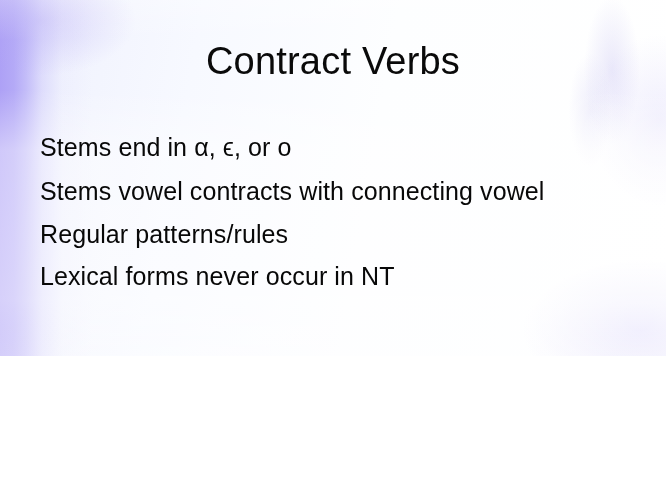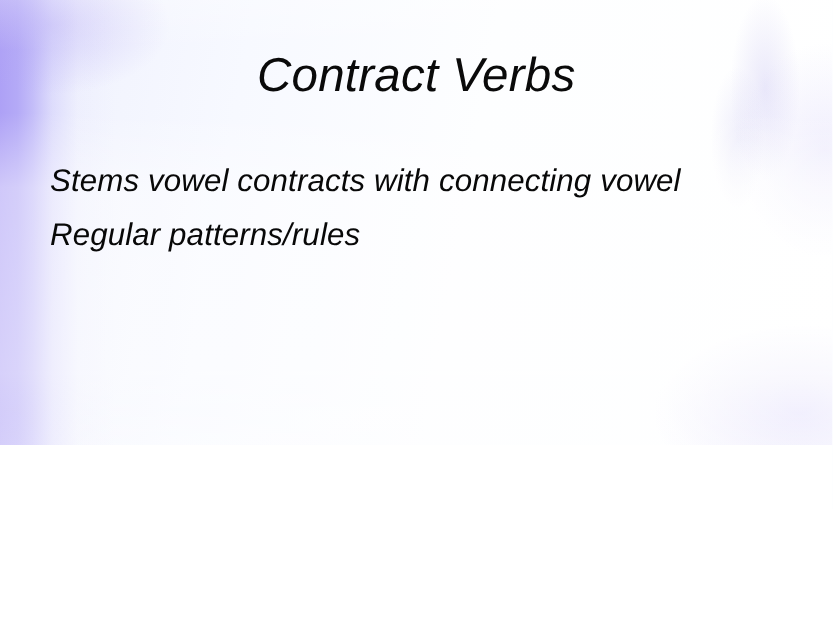--- a/index.html
+++ b/index.html
@@ -8,21 +8,20 @@
     background: #ffffff;
   }
 
   #slide {
     position: relative;
     width: 666px;
     height: 356px;
     overflow: hidden;
     background: #fbfcff;
     font-family: "Liberation Sans", sans-serif;
-    font-style: italic;
   }
 
   
   .bg-layer {
     position: absolute;
     inset: 0;
     pointer-events: none;
   }
 
   
@@ -160,22 +159,24 @@
   <div class="bg-layer" id="bg-left-band"></div>
   <div class="bg-layer" id="bg-left-band-mask"></div>
   <div class="bg-layer" id="bg-clouds"></div>
   <div class="bg-layer" id="bg-text-veil"></div>
 
   <div id="content">
 
     <div id="slide-title">Contract Verbs</div>
 
     <ul id="bullet-list">
+      <li class="first-line">Stems end in α, ϵ, or ο</li>
       <li>Stems vowel contracts with connecting vowel</li>
       <li>Regular patterns/rules</li>
+      <li>Lexical forms never occur in NT</li>
     </ul>
 
     <div id="alpha-omega">
       <svg viewBox="0 0 86 68" xmlns="http://www.w3.org/2000/svg" aria-hidden="true">
         <defs>
           <linearGradient id="gradAlpha" x1="0" y1="0" x2="0.35" y2="1">
             <stop offset="0%" stop-color="#7d6bc6"></stop>
             <stop offset="55%" stop-color="#8f82d4"></stop>
             <stop offset="100%" stop-color="#a79ce2"></stop>
           </linearGradient>

